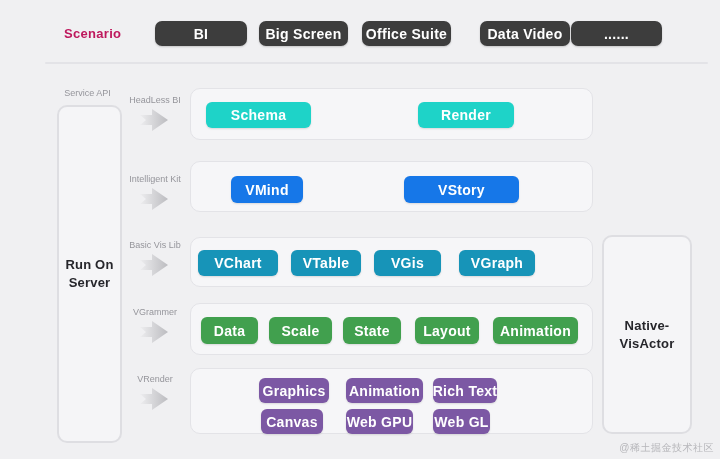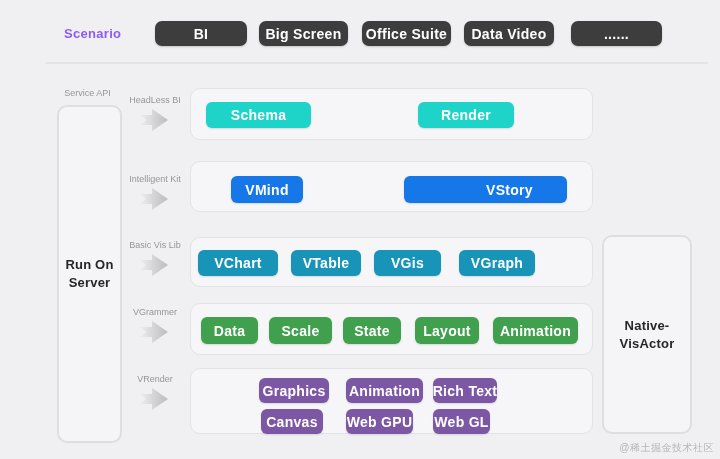--- a/index.html
+++ b/index.html
@@ -3,21 +3,21 @@
 <meta charset="utf-8">
 <style>
   html,body{margin:0;padding:0;background:#e8e8ea;}
   .stage{
     position:relative;width:720px;height:459px;margin:0 auto;
     background:#f0f0f2;overflow:hidden;
     font-family:"Liberation Sans","DejaVu Sans",sans-serif;
   }
   .abs{position:absolute;}
   
-  .scenario-label{left:64px;top:26px;font-size:13px;font-weight:700;color:#8b5cf6;letter-spacing:.3px;}
+  .scenario-label{left:64px;top:26px;font-size:13px;font-weight:700;color:#be185d;letter-spacing:.3px;}
   .chip{
     top:21px;height:25px;background:#3d3d3d;border-radius:7px;
     color:#fff;font-size:14px;font-weight:700;letter-spacing:.3px;
     display:flex;align-items:center;justify-content:center;
     box-shadow:0 1px 2px rgba(0,0,0,.18);
   }
   .divider{left:45px;top:62px;width:663px;height:2px;background:#e3e3e7;border-radius:1px;}
   
   .small-label{font-size:9px;color:#95959b;text-align:center;white-space:nowrap;}
   .outline-box{
@@ -61,21 +61,21 @@
         <stop offset="0" stop-color="#ededef"></stop>
         <stop offset="1" stop-color="#bcbcc0"></stop>
       </linearGradient>
     </defs>
   </svg>
 
   <div class="abs scenario-label">Scenario</div>
   <div class="abs chip" style="left:155px;width:92px;">BI</div>
   <div class="abs chip" style="left:259px;width:89px;">Big Screen</div>
   <div class="abs chip" style="left:362px;width:89px;">Office Suite</div>
-  <div class="abs chip" style="left:464px;width:90px;">Data Video</div>
+  <div class="abs chip" style="left:480px;width:90px;">Data Video</div>
   <div class="abs chip" style="left:571px;width:91px;">......</div>
   <div class="abs divider"></div>
 
   <div class="abs small-label" style="left:57px;top:88px;width:61px;">Service API</div>
   <div class="abs outline-box server-box">
     <div>
       <div>Run On</div>
       <div>Server</div>
     </div>
   </div>
@@ -111,21 +111,21 @@
       </svg>
   </div>
 
   <div class="abs row row1">
     <div class="pill c-cyan" style="left:15px;top:13px;width:105px;height:26px;">Schema</div>
     <div class="pill c-cyan" style="left:227px;top:13px;width:96px;height:26px;">Render</div>
   </div>
 
   <div class="abs row row2">
     <div class="pill c-blue" style="left:40px;top:14px;width:72px;height:27px;">VMind</div>
-    <div class="pill c-blue" style="left:213px;top:14px;width:115px;height:27px;padding-left:48px;">VStory</div>
+    <div class="pill c-blue" style="left:213px;top:14px;width:115px;height:27px;">VStory</div>
   </div>
 
   <div class="abs row row3">
     <div class="pill c-teal" style="left:7px;top:12px;width:80px;height:26px;">VChart</div>
     <div class="pill c-teal" style="left:100px;top:12px;width:70px;height:26px;">VTable</div>
     <div class="pill c-teal" style="left:183px;top:12px;width:67px;height:26px;">VGis</div>
     <div class="pill c-teal" style="left:268px;top:12px;width:76px;height:26px;">VGraph</div>
   </div>
 
   <div class="abs row row4">

